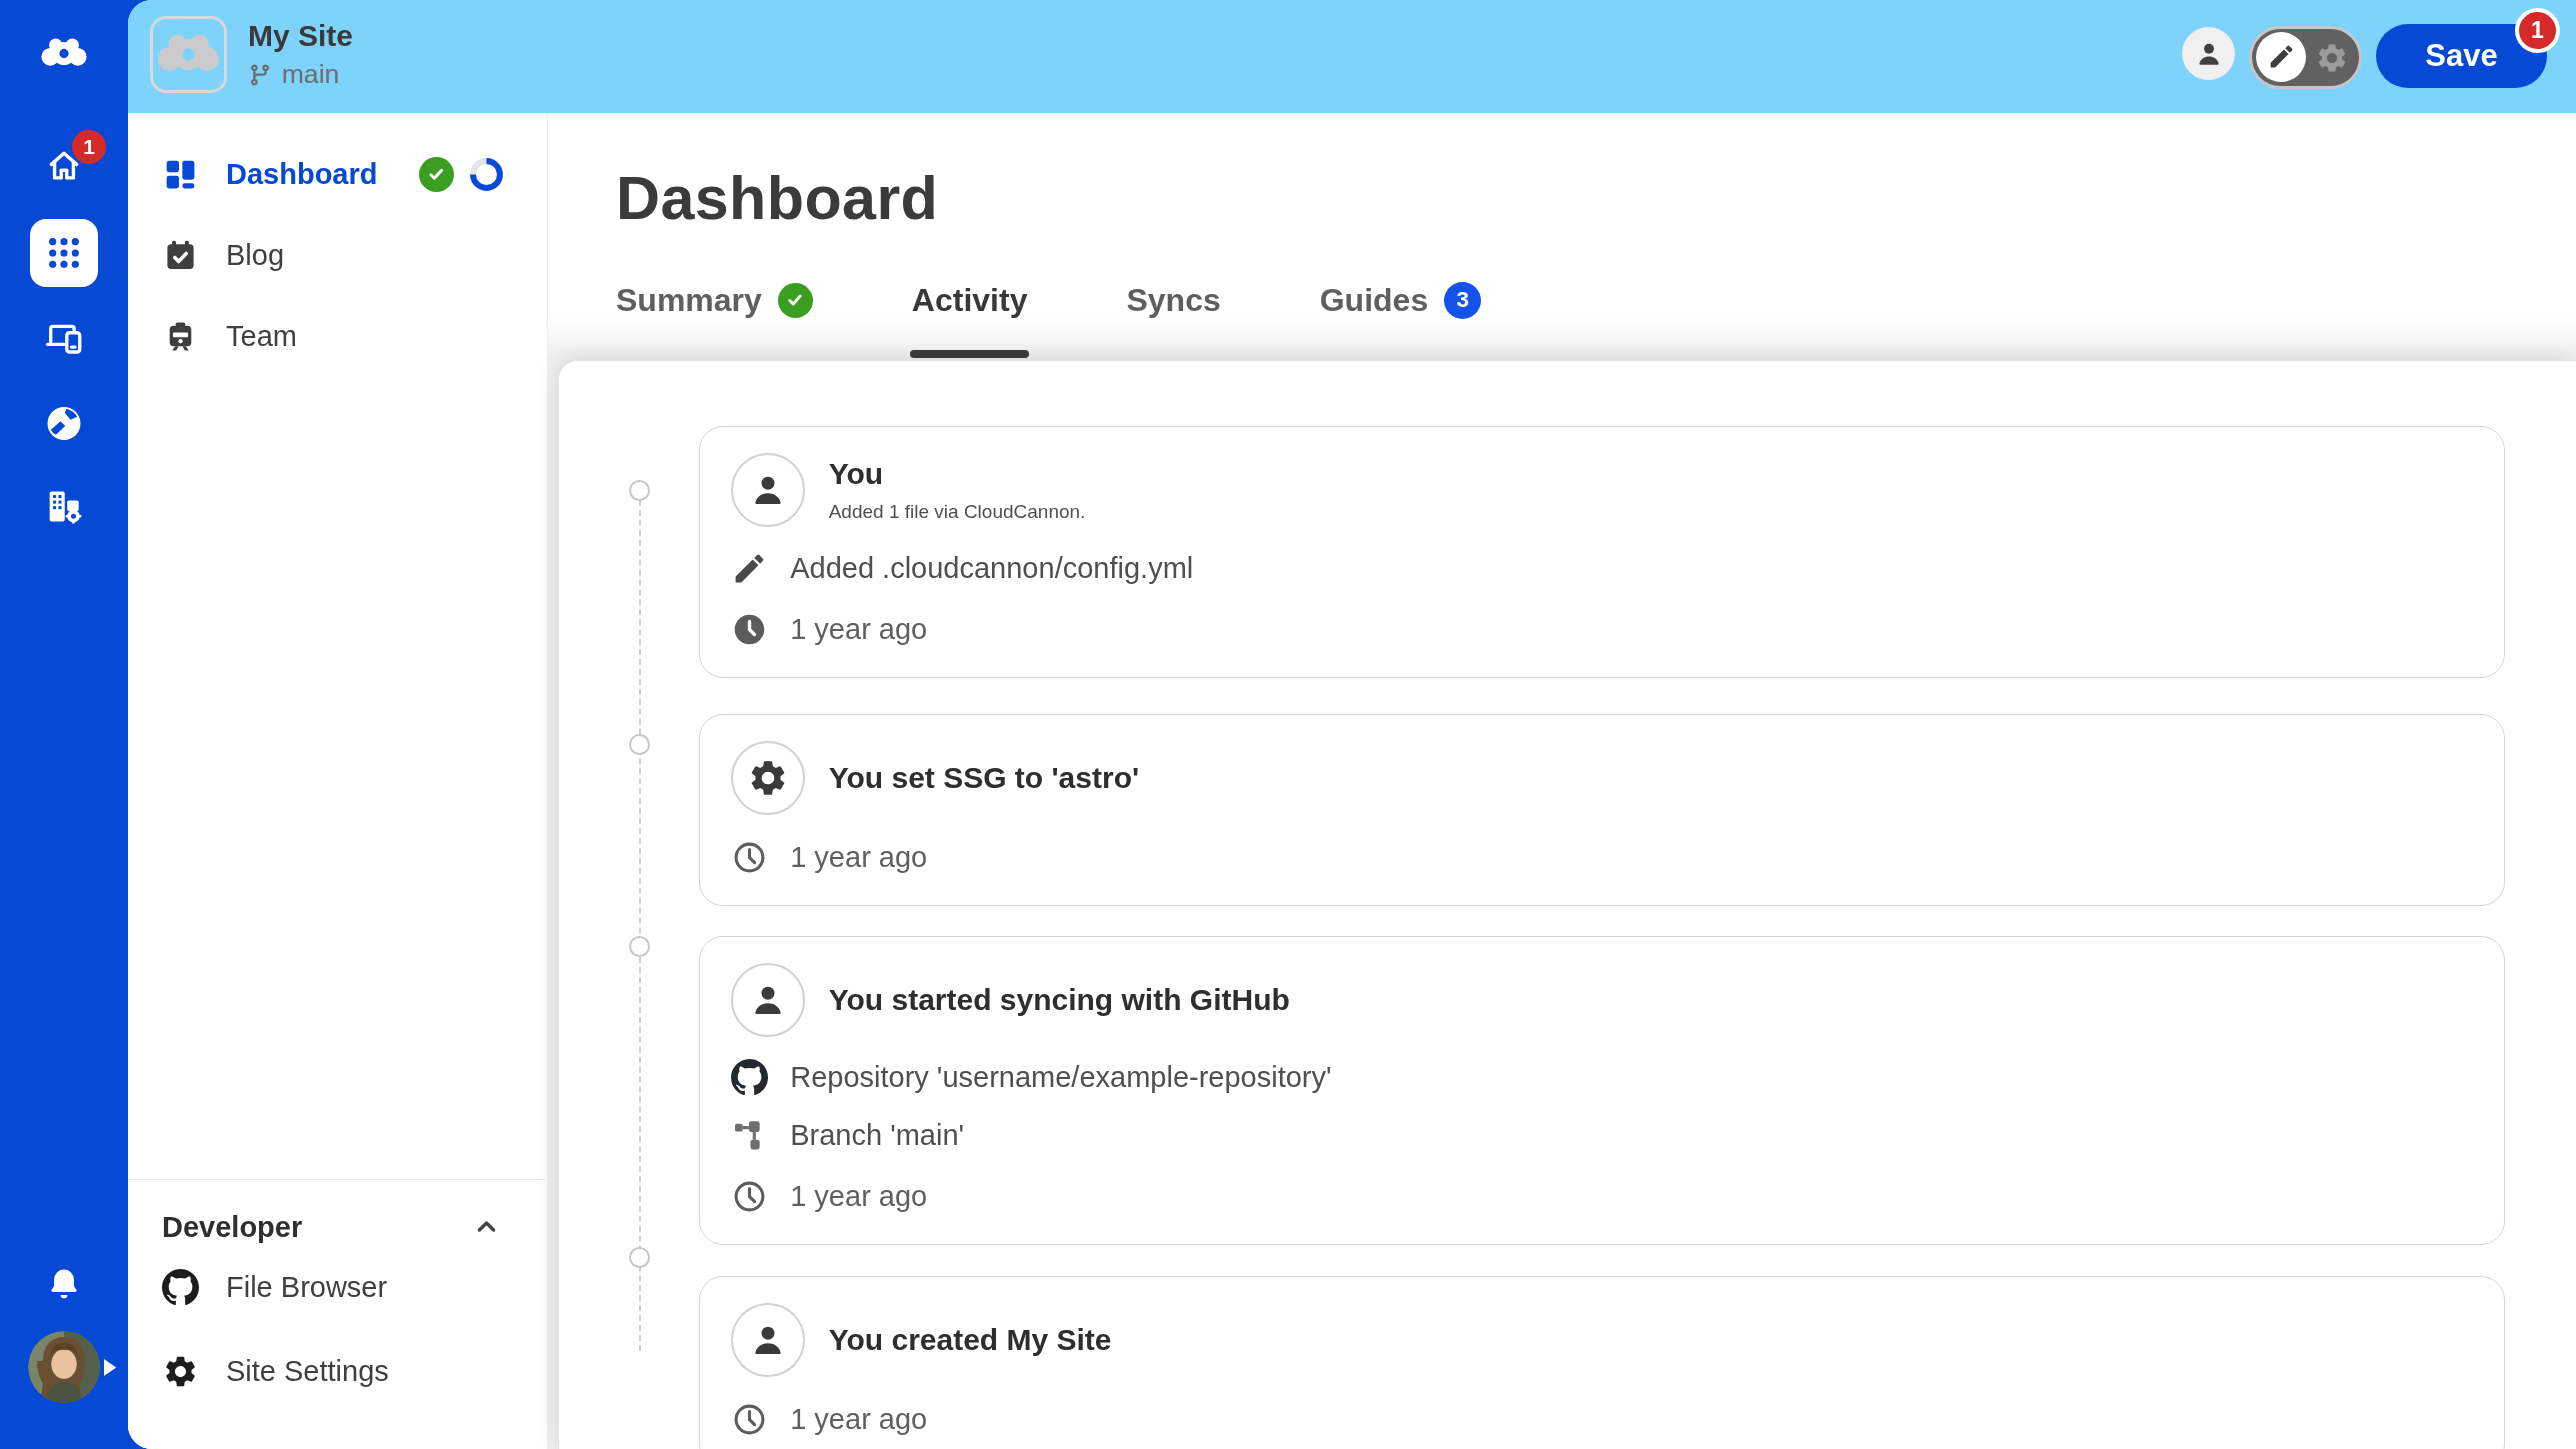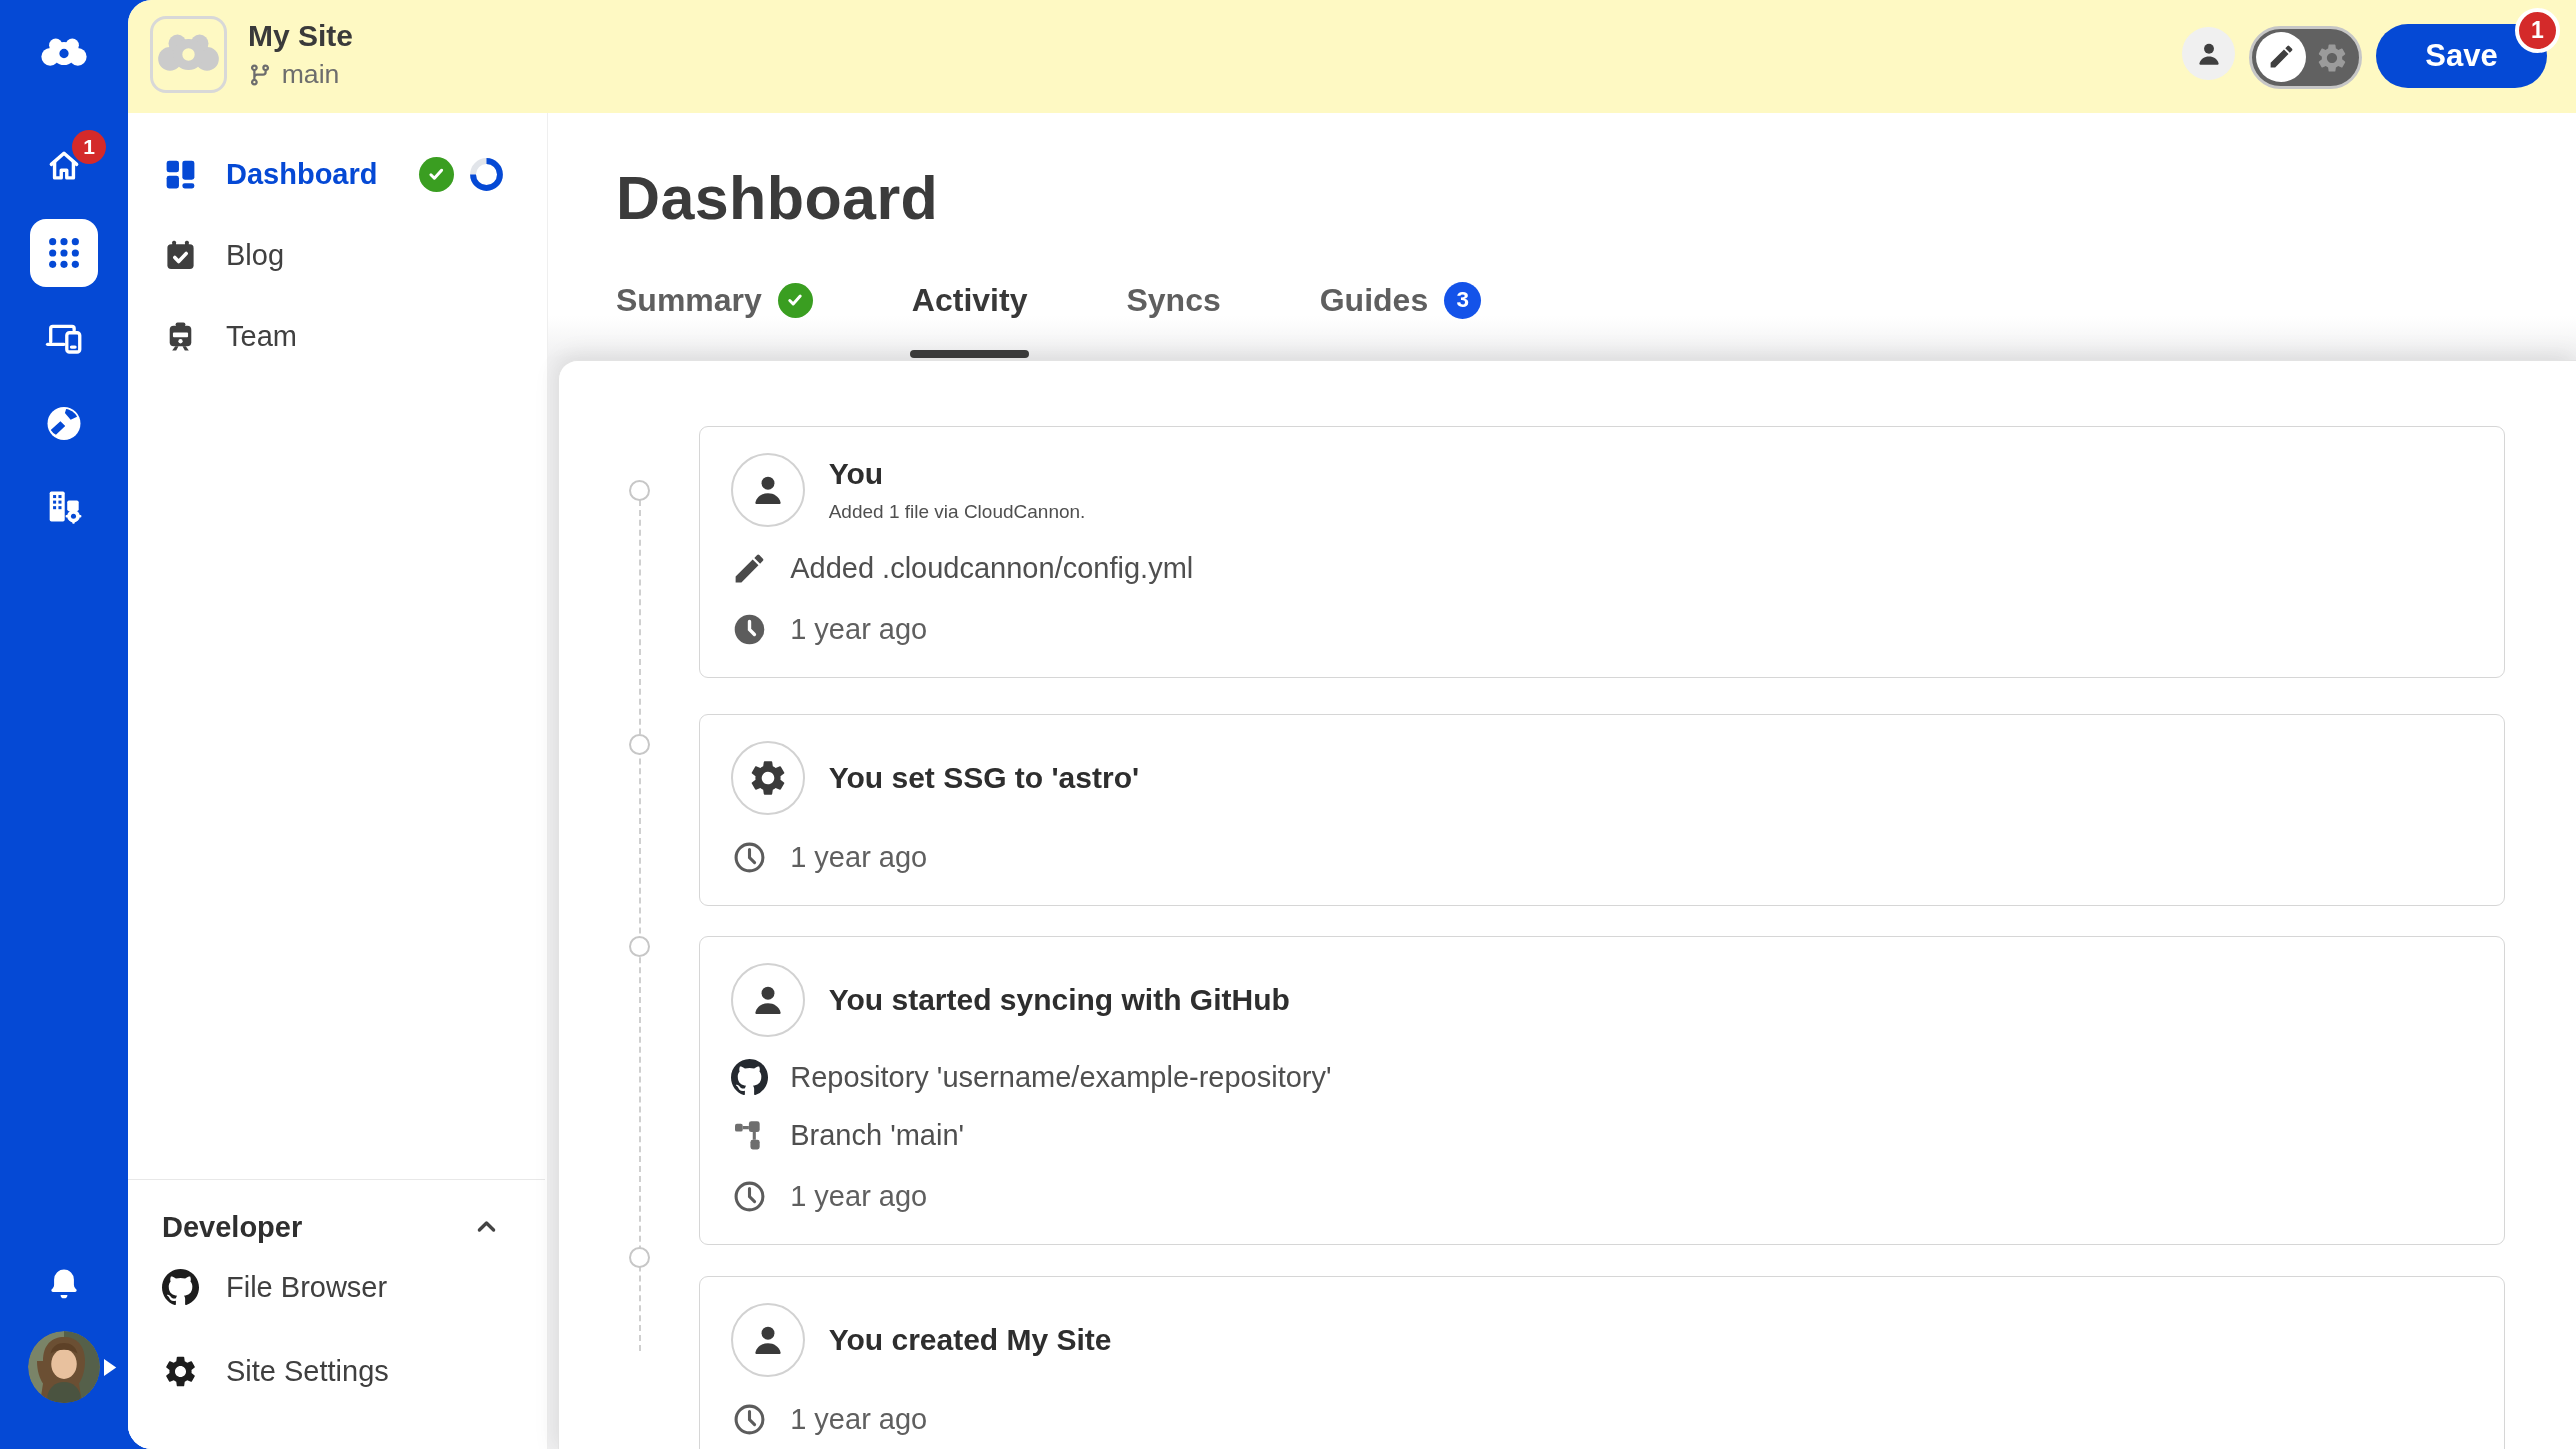--- a/index.html
+++ b/index.html
@@ -29,21 +29,21 @@
   .rail-globe{top:402px;width:43px;height:43px}
   .rail-buildings{top:485px;width:43px;height:43px}
   .rail-bell{top:1265px;width:39px;height:39px}
   .rail-avatar{top:1331px;width:72px;height:72px;border-radius:50%;overflow:hidden;cursor:pointer}
   .rail-expand{position:absolute;left:93px;top:1352px;width:31px;height:31px;color:#fff;cursor:pointer}
 
   
   .surface{position:absolute;left:128px;top:0;right:0;bottom:0;background:#fff;border-radius:24px 0 0 24px;overflow:hidden}
 
   
-  .app-header{position:absolute;top:0;left:0;right:0;height:113px;background:#fef9c3}
+  .app-header{position:absolute;top:0;left:0;right:0;height:113px;background:#7dd3fc}
   .site-info{position:absolute;left:22px;top:16px;display:flex;gap:21px;align-items:center}
   .site-thumb{width:77px;height:77px;border:3.2px solid #d8d8d8;border-radius:16px;display:flex;align-items:center;justify-content:center;color:#cbcbcb;cursor:pointer}
   .site-name{font-size:30px;font-weight:700;color:#3a3a3a}
   .site-branch{display:flex;align-items:center;gap:9.7px;margin-top:6.4px;color:#6d6d6d;font-size:26.6px}
   .site-branch .icon{width:24px;height:24px;color:#6d6d6d}
   .header-actions{position:absolute;right:29px;top:24px;display:flex;align-items:flex-start;gap:14px}
   .person-btn{width:53px;height:53px;border-radius:50%;background:#f0f0f0;display:flex;align-items:center;justify-content:center;color:#3f3f3f;cursor:pointer;margin-top:3.2px}
   .person-btn .icon{width:32px;height:32px}
   .mode-toggle{position:relative;width:113px;height:63px;border-radius:35px;background:#616161;border:3.2px solid #c6c6c6;cursor:pointer;margin-top:1.6px}
   .mode-knob{position:absolute;left:4px;top:3.2px;width:50px;height:50px;border-radius:50%;background:#fff;display:flex;align-items:center;justify-content:center;color:#3f3f3f}
@@ -83,21 +83,21 @@
   .tab-badge-check{width:35px;height:35px;border-radius:50%;background:var(--green);display:flex;align-items:center;justify-content:center}
   .tab-badge-check .icon{width:22px;height:22px}
   .tab-badge-count{min-width:37px;height:37px;border-radius:50%;background:#1453e9;color:#fff;font-size:22.5px;font-weight:700;display:flex;align-items:center;justify-content:center}
 
   .panel{position:absolute;left:9.7px;top:247px;right:0;bottom:-3.2px;background:#fff;
     border:1.6px solid var(--line);border-right:none;border-bottom:none;border-radius:19.3px 0 0 0;
     box-shadow:0 -9.7px 21px rgba(0,0,0,.05), -8px 0 21px rgba(0,0,0,.04)}
   .timeline-line{position:absolute;left:80px;top:129px;height:861px;border-left:2.4px dashed #cfcfcf}
   .timeline-node{position:absolute;left:70px;width:21px;height:21px;border-radius:50%;background:#fff;border:2.4px solid #c7c7c7}
   .cards{position:absolute;left:140px;top:0;width:1806px}
-  .card{background:#fff;border:1.6px solid var(--card-line);border-radius:9px;padding:26px 32px 29px 31px}
+  .card{background:#fff;border:1.6px solid var(--card-line);border-radius:24px;padding:26px 32px 29px 31px}
   .card-head{display:flex;align-items:center;gap:24px}
   .card-avatar{width:74px;height:74px;border-radius:50%;border:2.4px solid #d2d2d2;display:flex;align-items:center;justify-content:center;color:#3a3a3a;flex:0 0 auto}
   .card-avatar .icon{width:42px;height:42px}
   .card-title{font-size:30px;font-weight:700;color:#2e2e2e}
   .card-subtitle{font-size:19px;color:#4f4f4f;margin-top:9.7px}
   .card-details{margin-top:22.5px;display:flex;flex-direction:column;gap:21px}
   .detail-row{display:flex;align-items:center;gap:22.5px;font-size:29px;color:#4f4f4f}
   .detail-row .icon{width:37px;height:37px;color:#4a4a4a;flex:0 0 auto}
   .detail-row .icon.gh{color:#24292f}
   .detail-row .icon.br{color:#6e6e6e}

